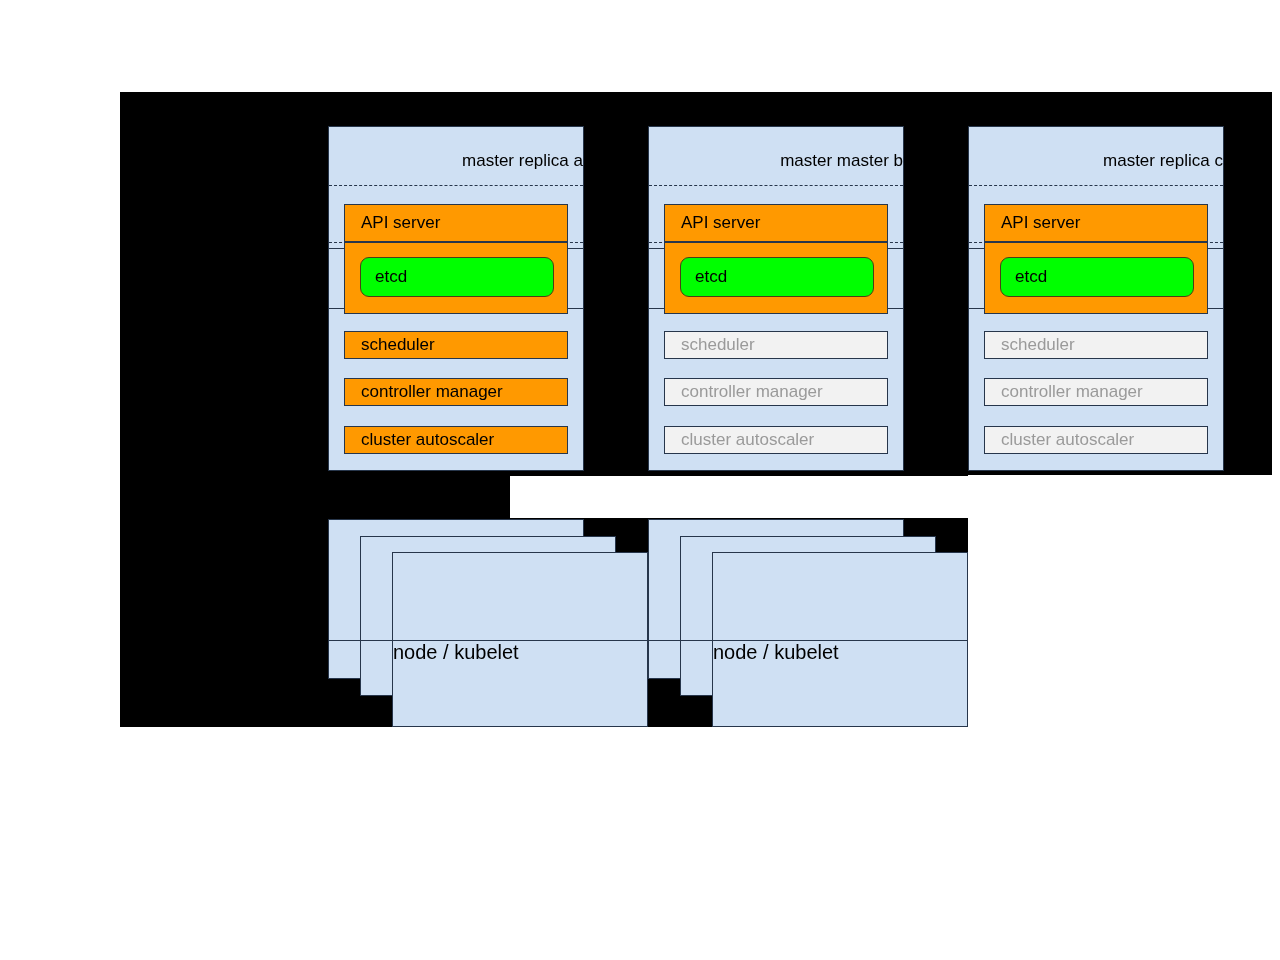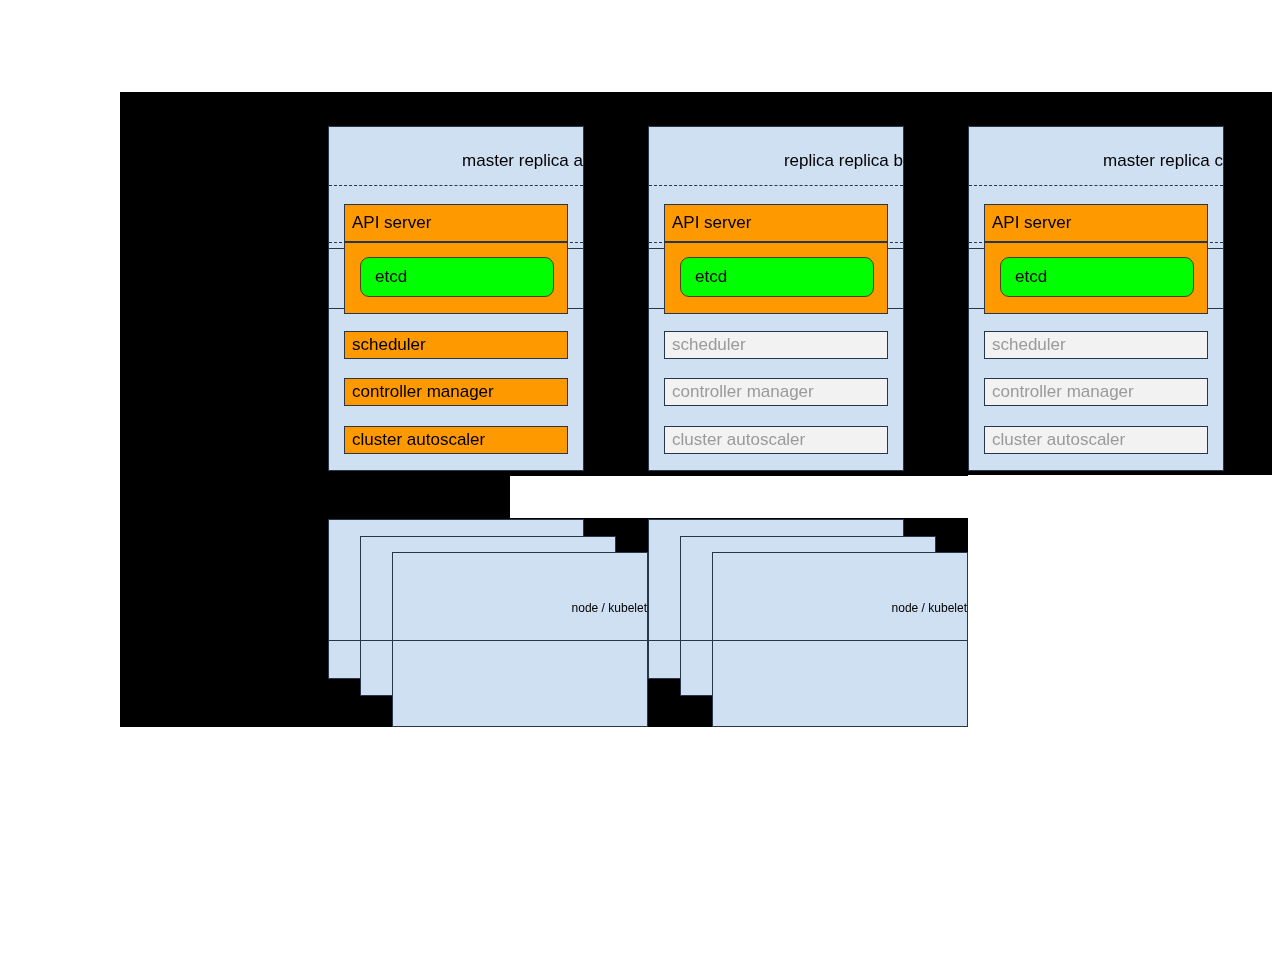--- a/index.html
+++ b/index.html
@@ -57,21 +57,21 @@
     white-space: nowrap;
   }
 
   .comp {
     position: absolute;
     box-sizing: border-box;
     border: 1px solid #27364b;
     font-size: 17px;
     display: flex;
     align-items: center;
-    padding-left: 7px;
+    padding-left: 16px;
     white-space: nowrap;
   }
   .comp.active {
     background: #ff9900;
     color: #000000;
   }
   .comp.inactive {
     background: #f2f2f2;
     color: #9a9a9a;
   }
@@ -103,42 +103,43 @@
   
   .node-card {
     position: absolute;
     box-sizing: border-box;
     background: #cfe0f3;
     border: 1px solid #27364b;
   }
   .node-label {
     position: absolute;
     left: 0; right: 0;
-    text-align: right;
-    font-size: 12px;
-    color: #000000;
-    white-space: nowrap;
+    text-align: left;
+    font-size: 20px;
+    color: #000000;
+    white-space: nowrap;
+    margin-top: 40px;
   }
 </style>
 </head>
 <body>
 
 <div id="canvas">
 
   <div class="backdrop" style="left:120px; top:92px; width:1152px; height:383px;"></div>
   <div class="backdrop" style="left:120px; top:475px; width:848px; height:252px;"></div>
 
   <div class="knockout" style="left:510px; top:476px; width:770px; height:42px;"></div>
 
   <div class="box replica" style="left:328px; top:126px; width:256px; height:345px;">
     <div class="replica-title" style="top:24px;">master replica a</div>
   </div>
 
   <div class="box replica" style="left:648px; top:126px; width:256px; height:345px;">
-    <div class="replica-title" style="top:24px;">replica replica b</div>
+    <div class="replica-title" style="top:24px;">master master b</div>
   </div>
 
   <div class="box replica" style="left:968px; top:126px; width:256px; height:345px;">
     <div class="replica-title" style="top:24px;">master replica c</div>
   </div>
 
   <div class="hline dashed" style="left:329px; top:185px; width:254px;"></div>
   <div class="hline dashed" style="left:329px; top:242px; width:254px;"></div>
   <div class="hline" style="left:329px; top:248px; width:254px;"></div>
   <div class="hline" style="left:329px; top:308px; width:254px;"></div>

